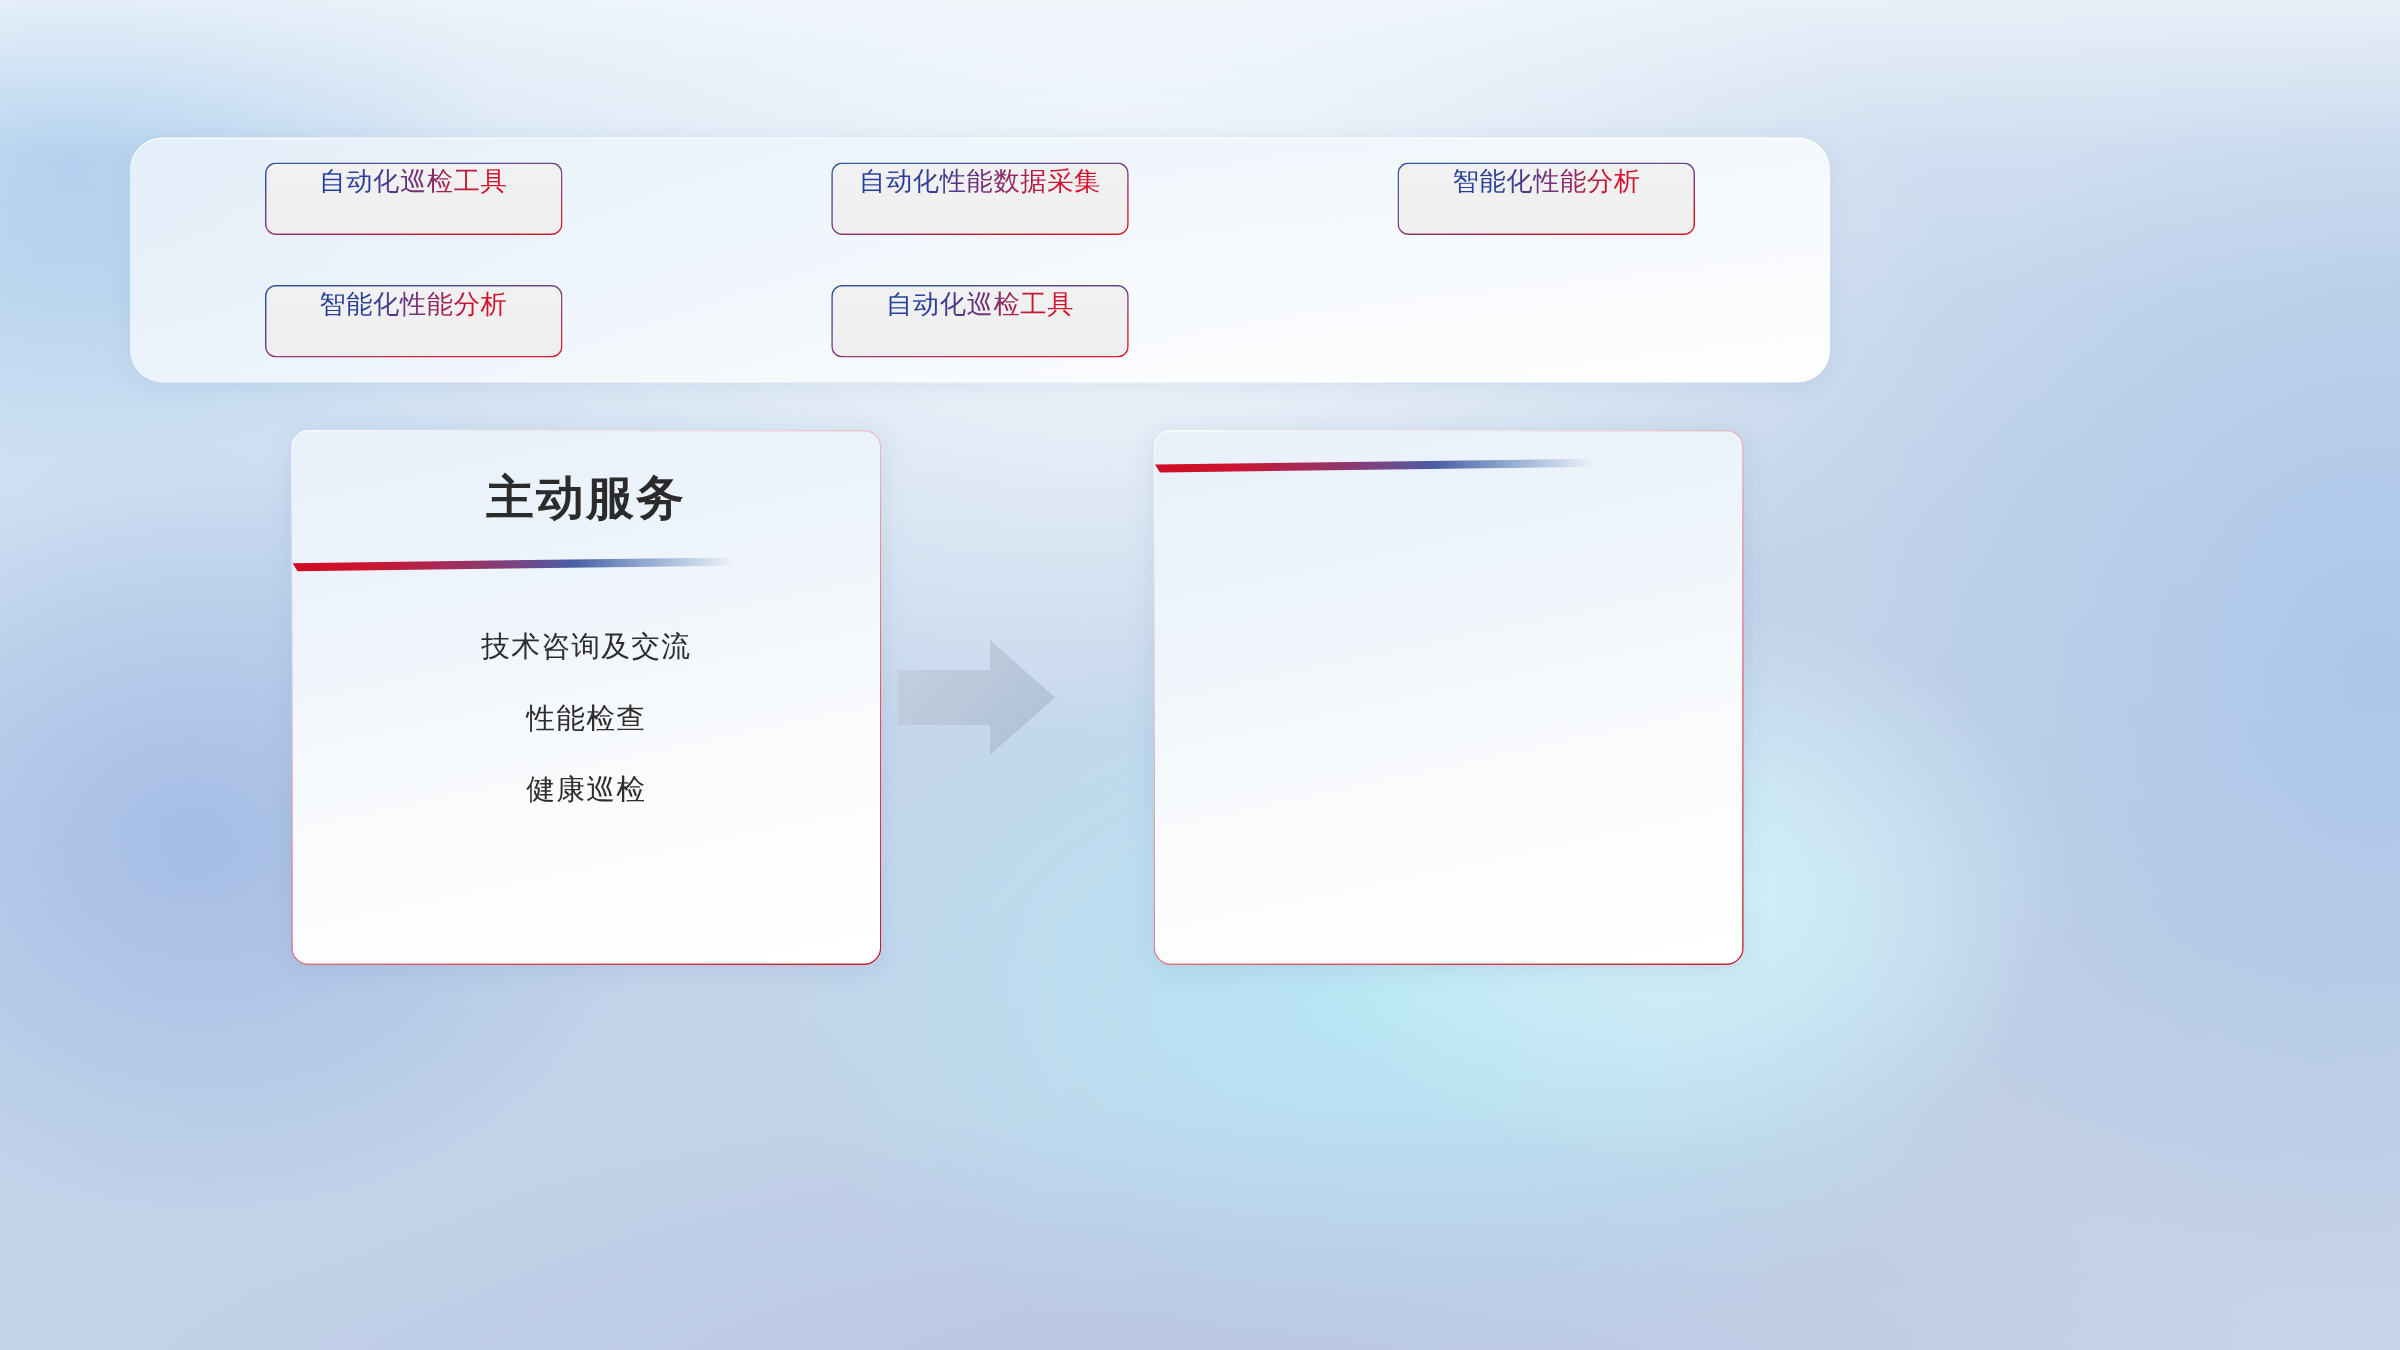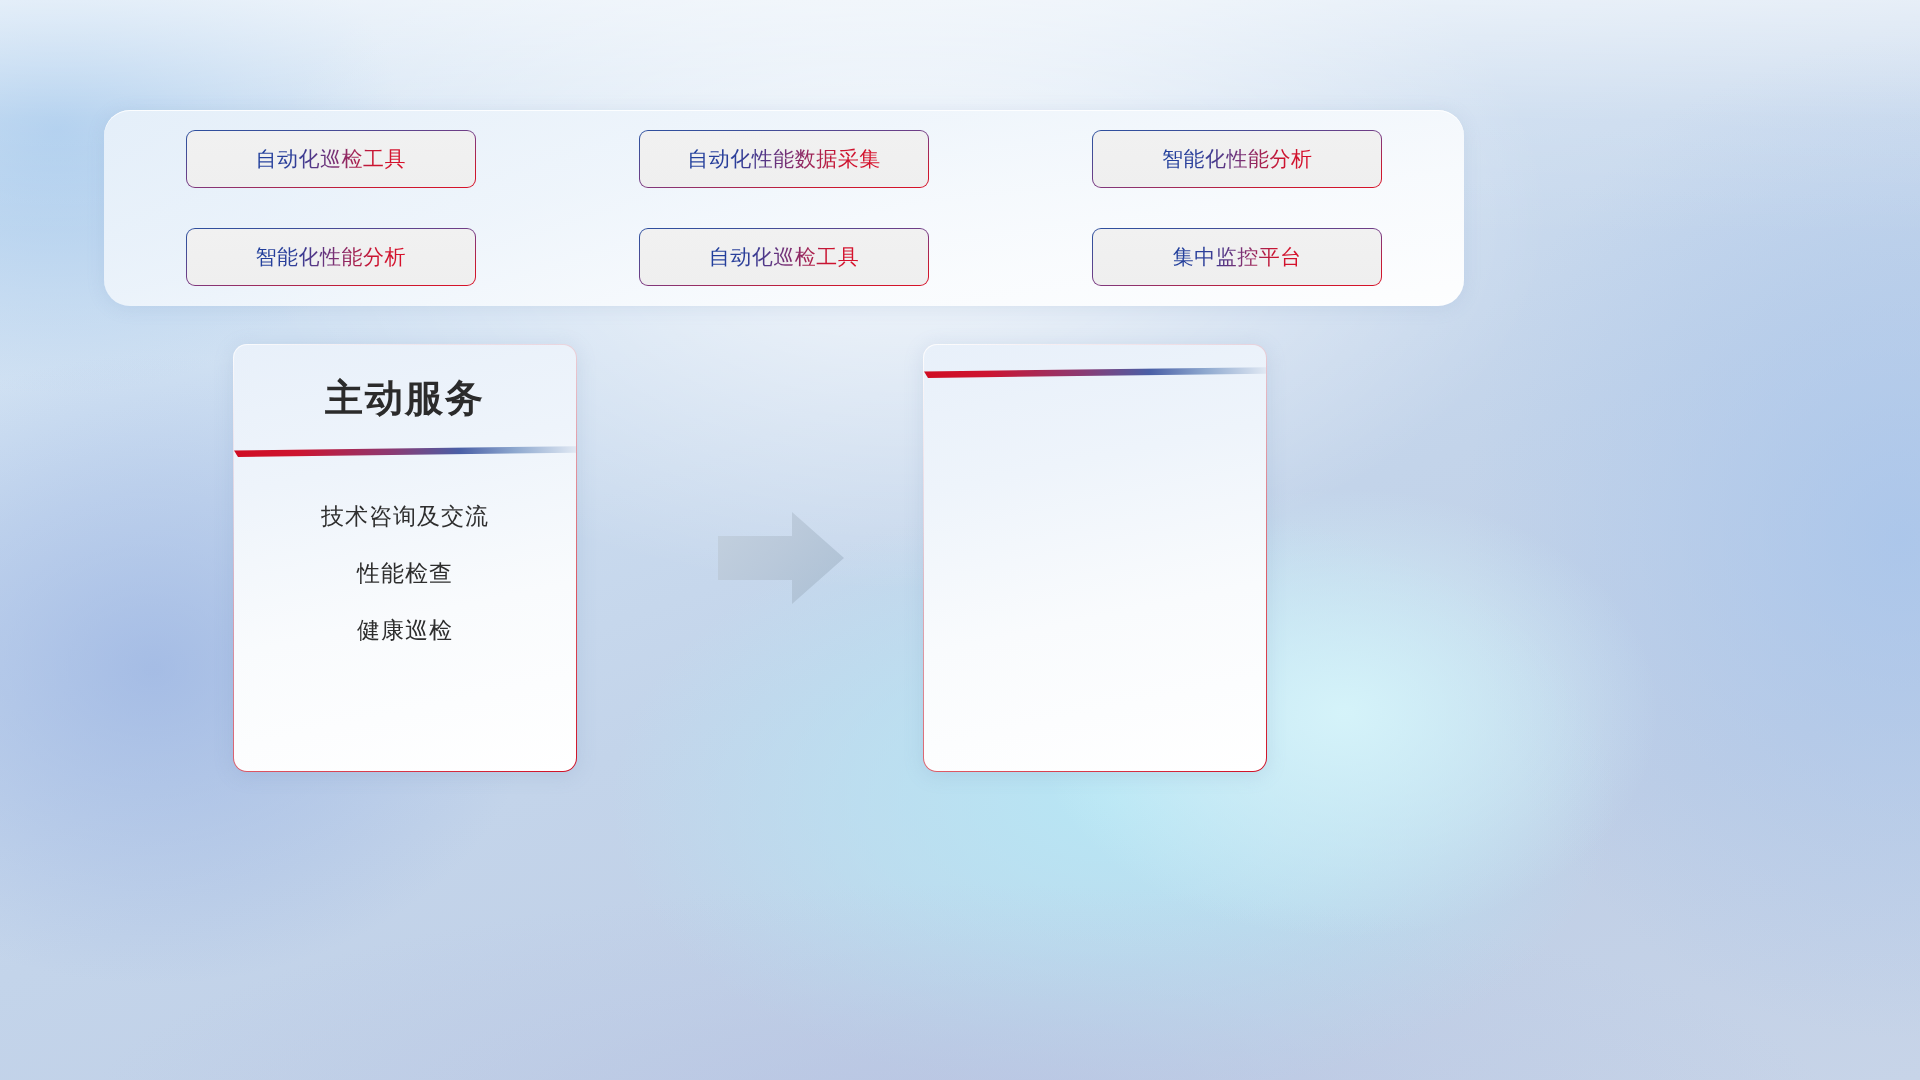--- a/index.html
+++ b/index.html
@@ -74,26 +74,25 @@
     display: grid;
     grid-template-columns: repeat(3, 1fr);
     grid-template-rows: repeat(2, 1fr);
     align-items: center;
     justify-items: center;
     padding: 0;
     box-sizing: border-box;
   }
   .tag {
     position: relative;
-    width: 290px;
+    width: 238px;
     height: 58px;
     border-radius: 9px;
     background: #f0f0f0;
     display: flex;
-    align-items: center;
     justify-content: center;
     box-sizing: border-box;
     border: 1.8px solid transparent;
     background-image:
       linear-gradient(#f1f1f1, #efefef),
       linear-gradient(170deg, #2e4f9e 0%, #3b4f9a 18%, #7b3a82 52%, #c81a32 80%, #d81228 100%);
     background-origin: border-box;
     background-clip: padding-box, border-box;
   }
   .tag-label {
@@ -114,21 +113,21 @@
     left: 714px;
     top: 508px;
     width: 134px;
     height: 100px;
   }
 
   
   .service-card {
     position: absolute;
     top: 344px;
-    width: 344px;
+    width: 472px;
     height: 428px;
     border-radius: 14px;
     box-sizing: border-box;
     background: linear-gradient(168deg, rgba(231,240,250,0.97) 0%, rgba(238,244,251,0.97) 30%, rgba(249,251,253,0.98) 62%, rgba(255,255,255,0.99) 100%);
     box-shadow: 0 3px 20px rgba(110,140,185,0.18);
     border: 1.6px solid transparent;
     background-image:
       linear-gradient(168deg, #e8f0fa 0%, #eef4fb 30%, #f9fbfd 62%, #ffffff 100%),
       linear-gradient(150deg, rgba(255,255,255,0.9) 0%, rgba(246,200,205,0.55) 30%, rgba(226,60,70,0.85) 72%, #cf1026 100%);
     background-origin: border-box;
@@ -189,23 +188,20 @@
       <span class="tag-label">自动化性能数据采集</span>
     </div>
     <div class="tag">
       <span class="tag-label">智能化性能分析</span>
     </div>
     <div class="tag">
       <span class="tag-label">智能化性能分析</span>
     </div>
     <div class="tag">
       <span class="tag-label">自动化巡检工具</span>
-    </div>
-    <div class="tag">
-      <span class="tag-label">集中监控平台</span>
     </div>
   </div>
 
   <div class="service-card" id="card-proactive">
     <div class="card-title">主动服务</div>
     <svg class="card-divider" viewBox="0 0 352 12" preserveAspectRatio="none">
       <defs>
         <linearGradient id="divg1" x1="0" y1="0" x2="1" y2="0">
           <stop offset="0%" stop-color="#d00c22"></stop>
           <stop offset="18%" stop-color="#cd1430"></stop>

